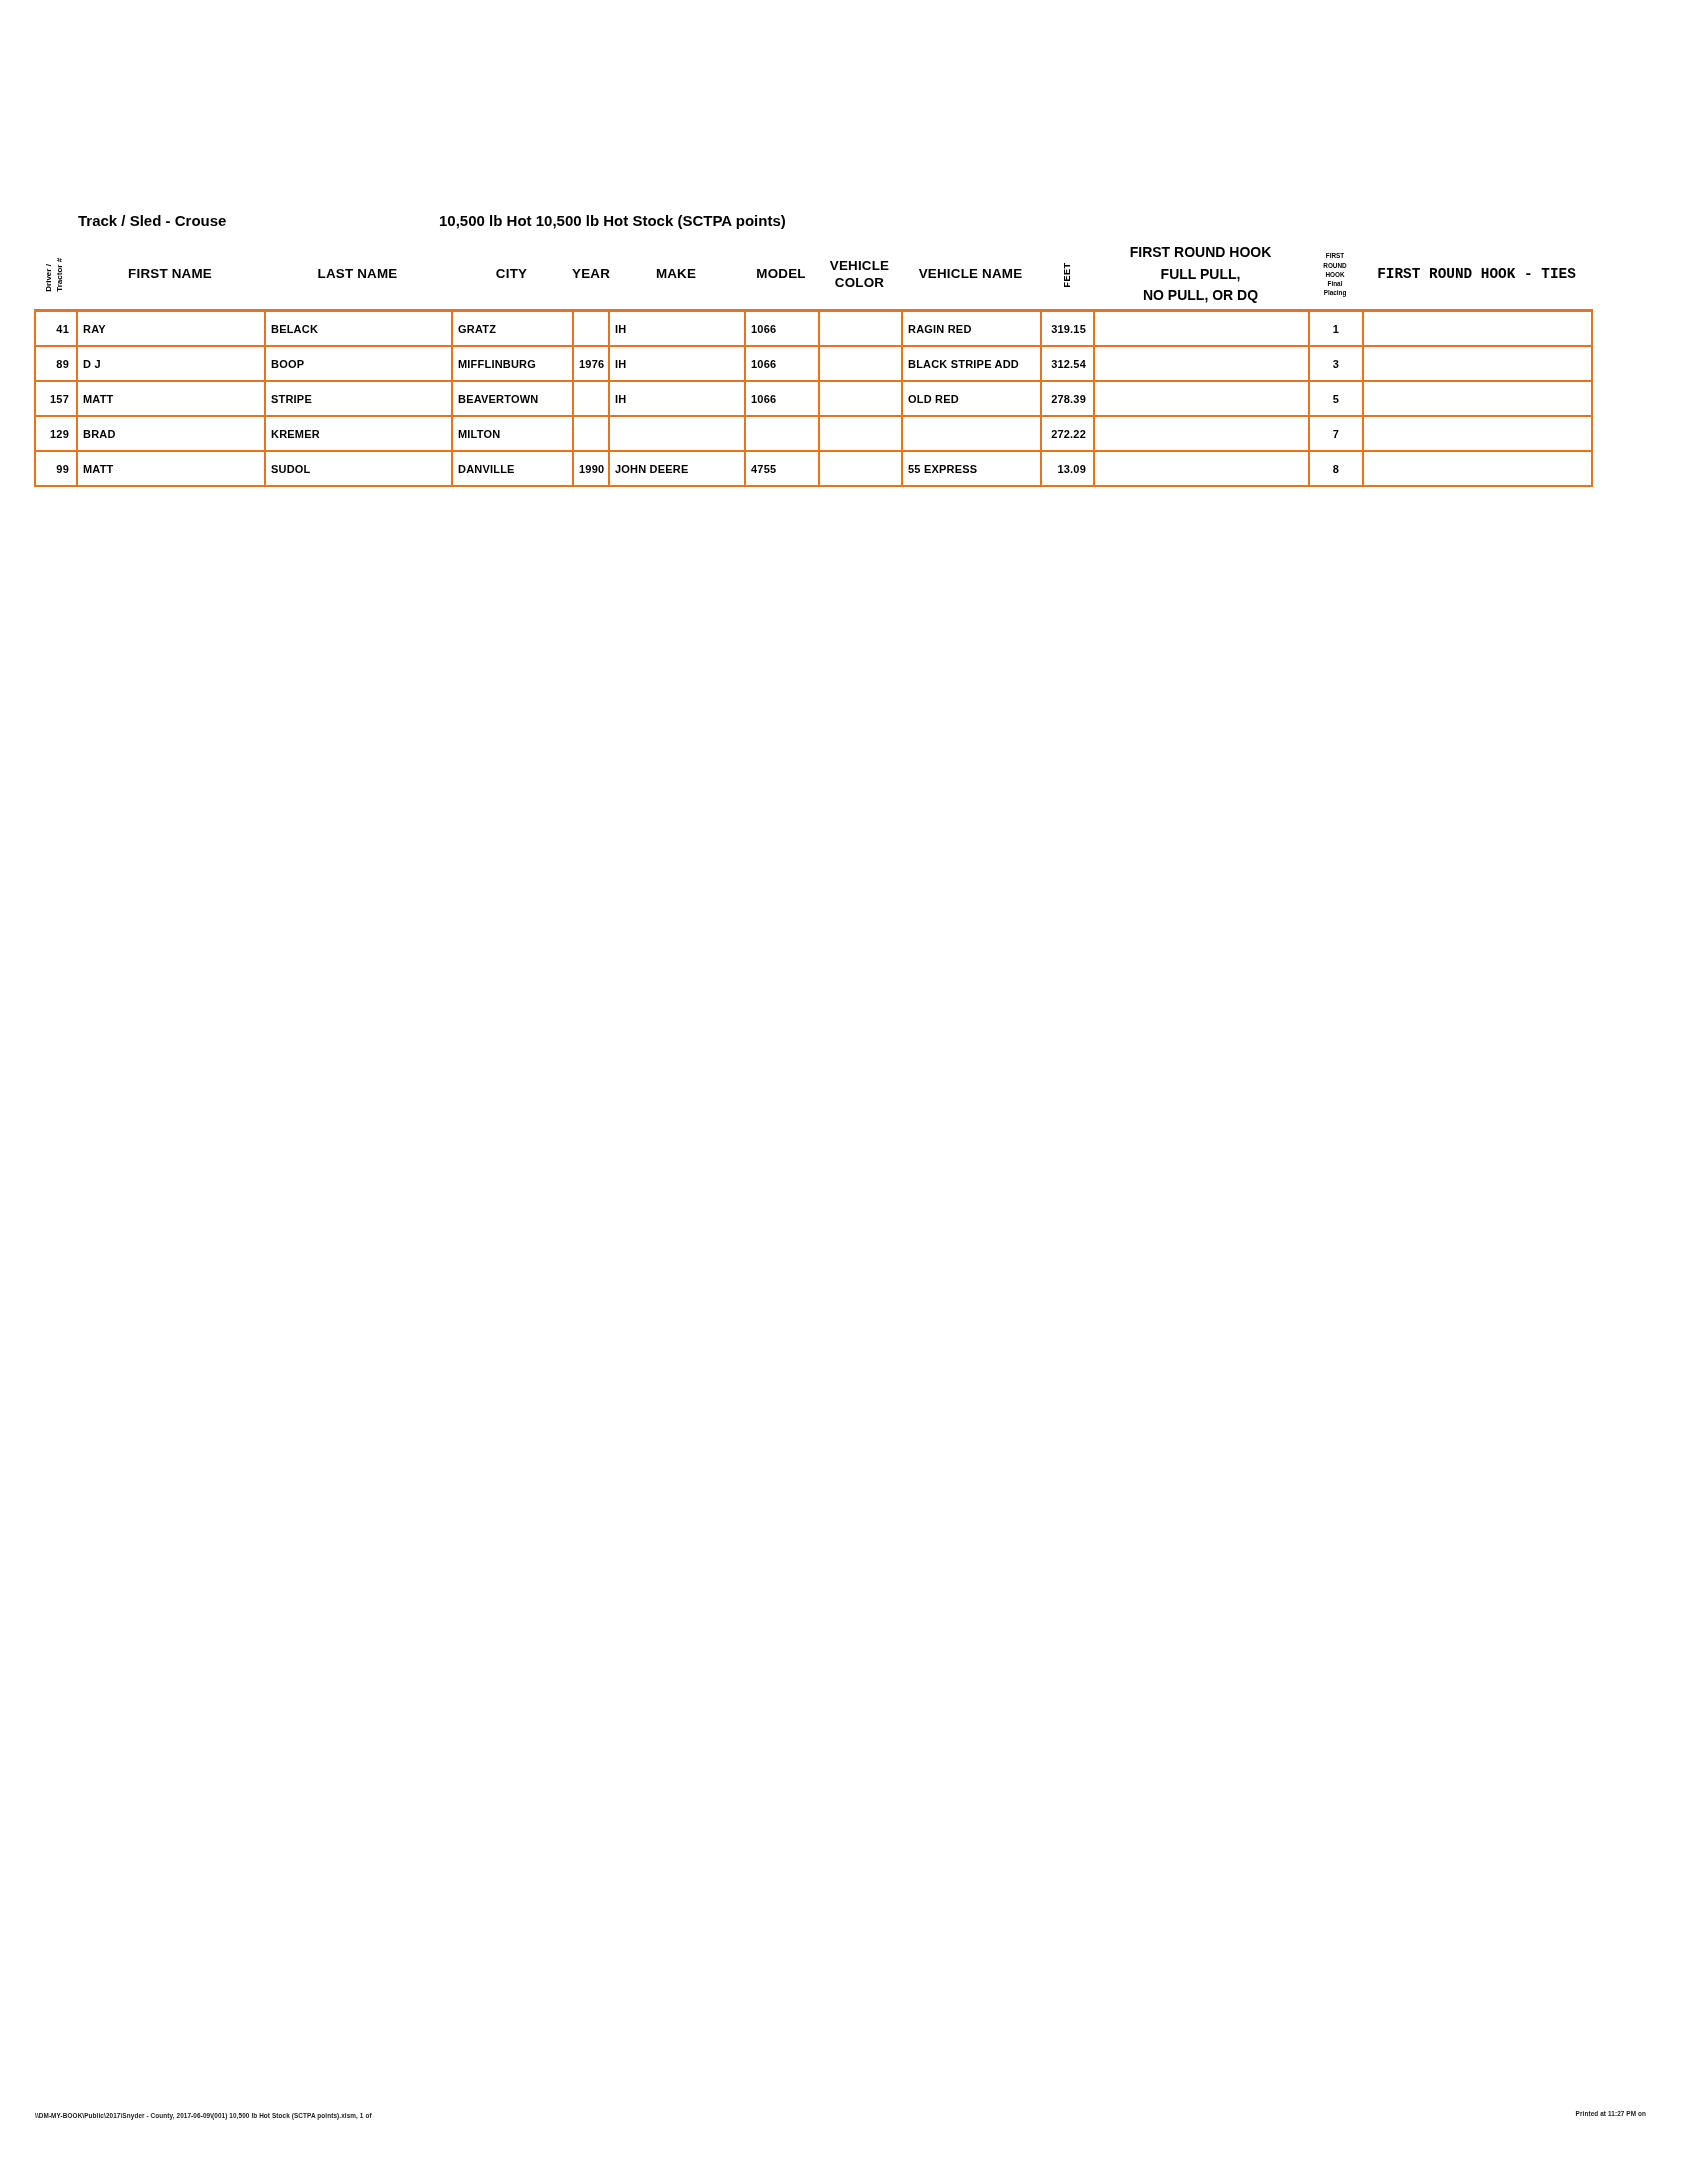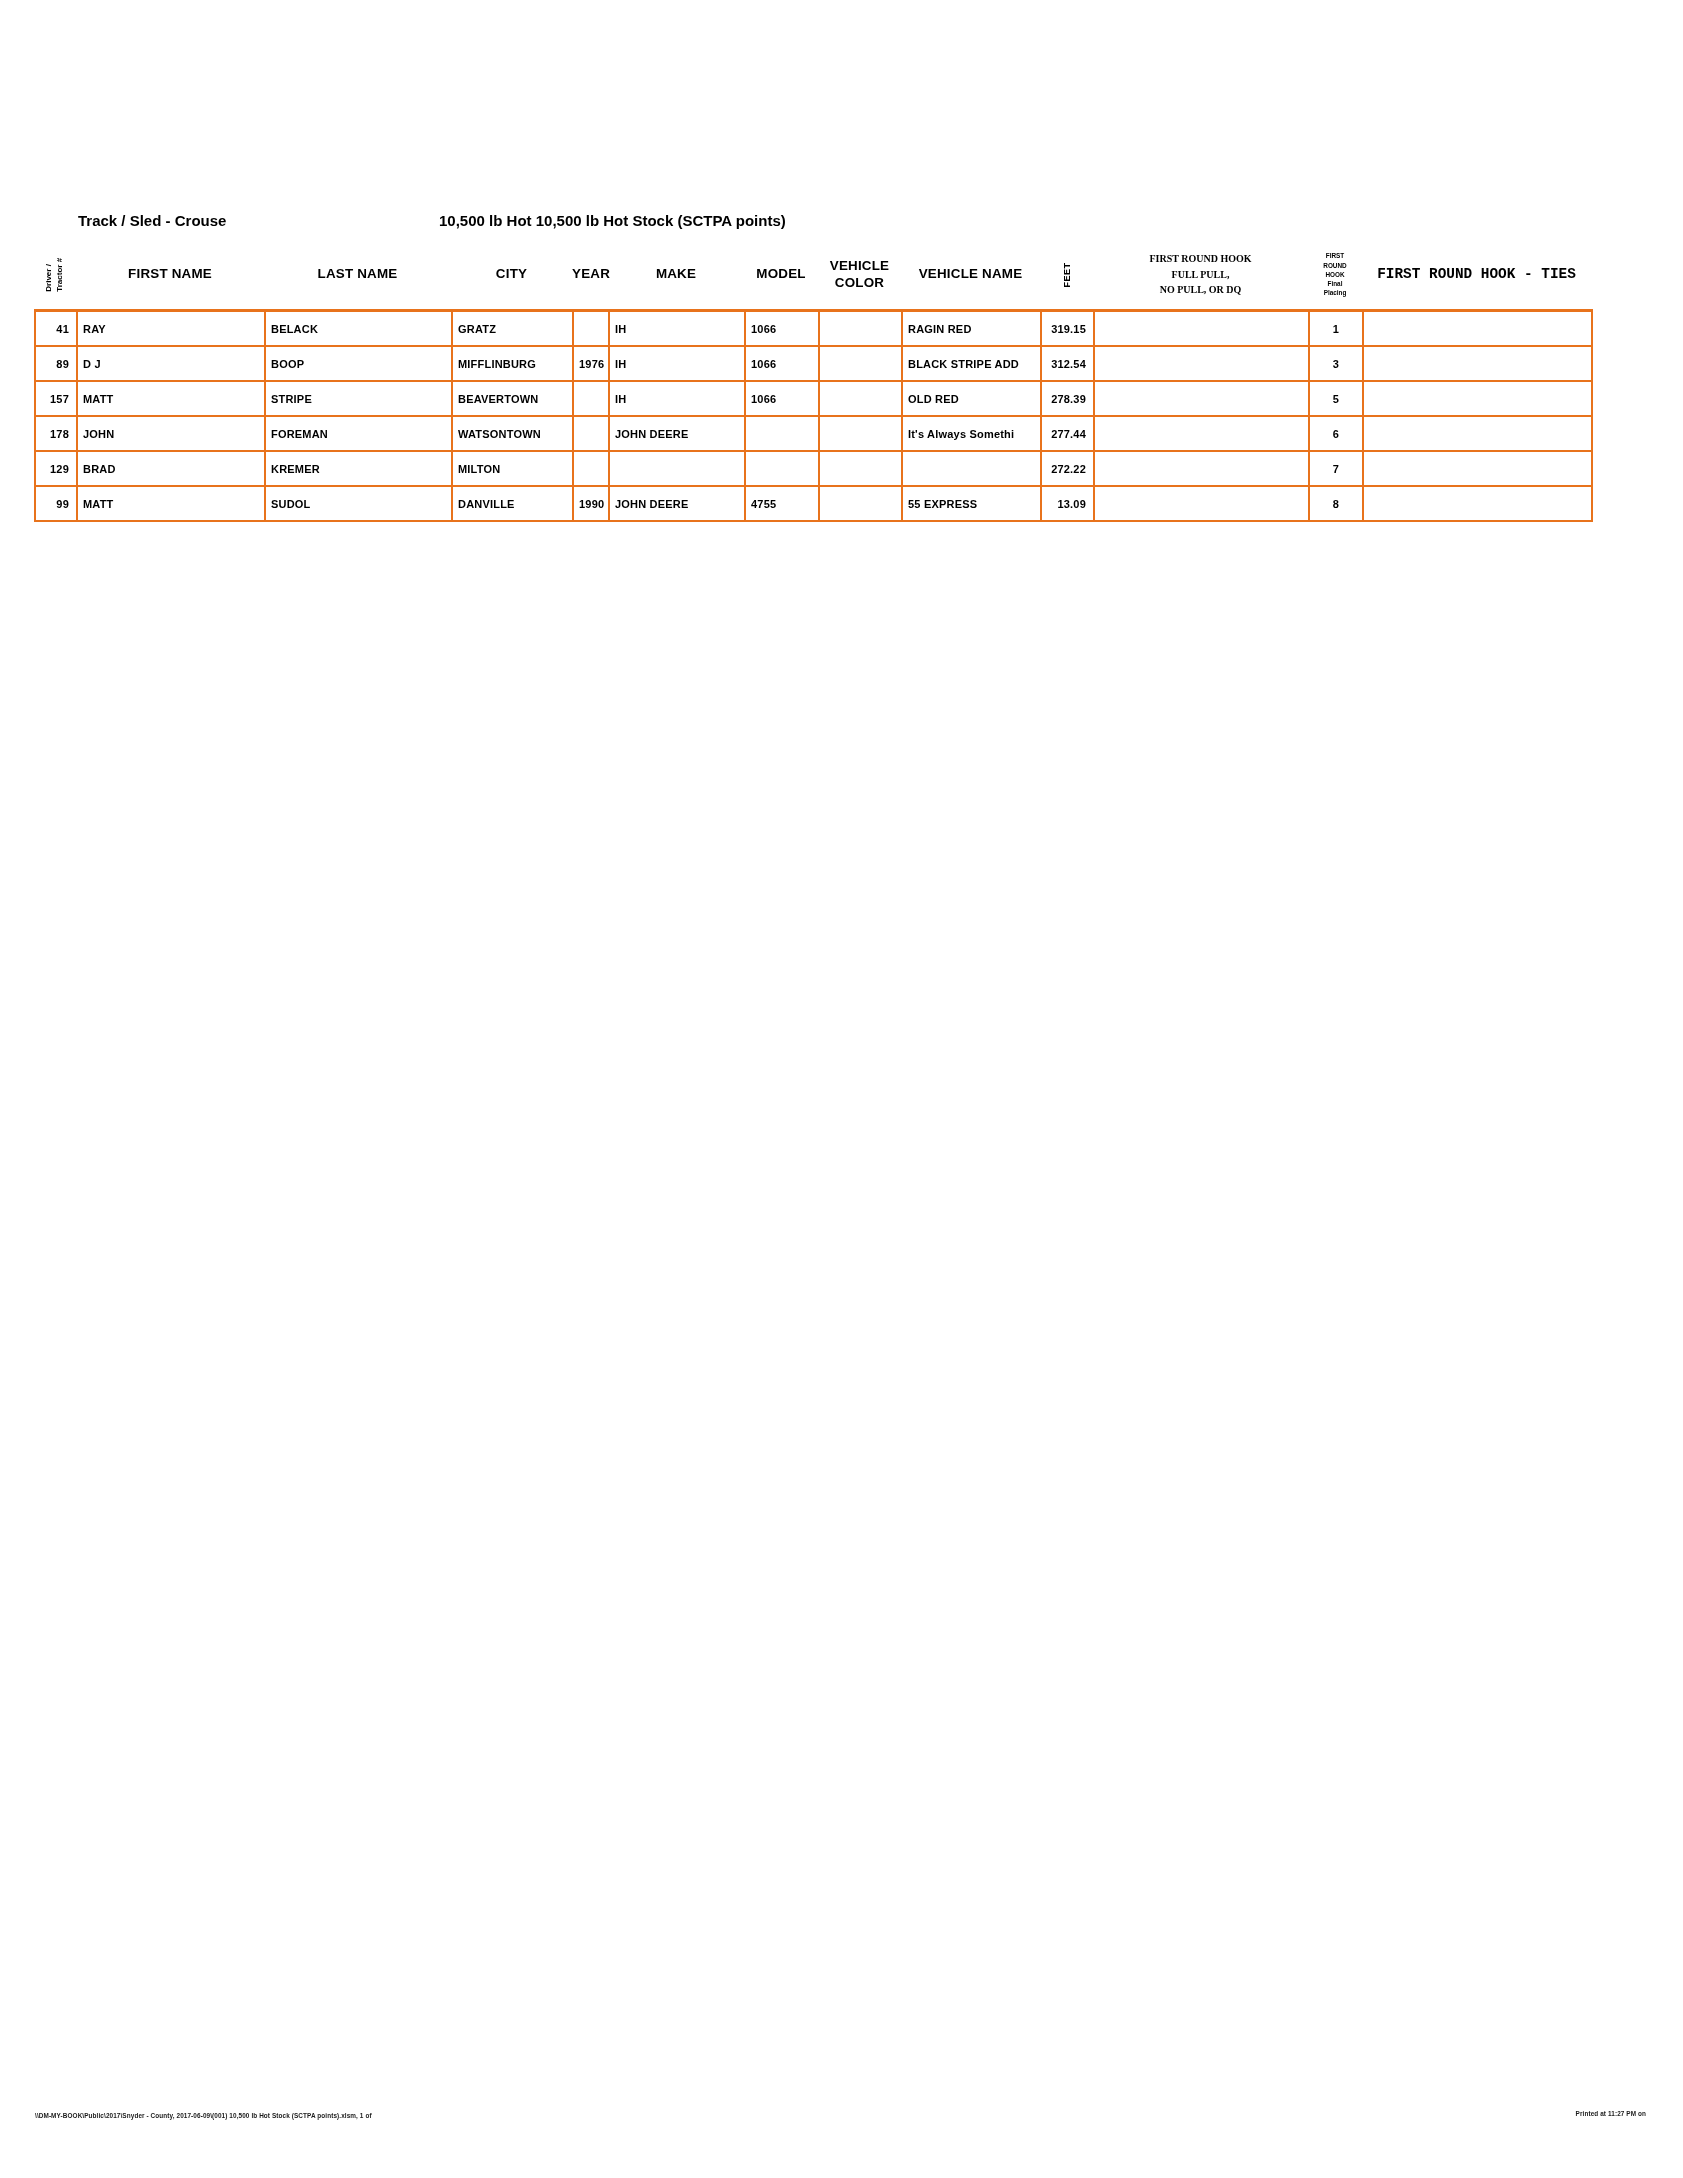--- a/index.html
+++ b/index.html
@@ -14,21 +14,21 @@
   
   table{border-collapse:collapse;table-layout:fixed;width:1556px;}
   col.c0{width:42px;}  col.c1{width:188px;} col.c2{width:187px;} col.c3{width:121px;}
   col.c4{width:36px;}  col.c5{width:136px;} col.c6{width:74px;}  col.c7{width:83px;}
   col.c8{width:139px;} col.c9{width:53px;}  col.c10{width:215px;}col.c11{width:54px;}
   col.c12{width:229px;}
 
   
   .hdr td{border:none;vertical-align:middle;text-align:center;font-weight:bold;padding:0;height:69px;overflow:visible;}
   .hdr .main{font-size:13.4px;letter-spacing:0.2px;line-height:1.25;}
-  .hdr .hook{font-size:10px;line-height:1.55;white-space:pre-line;font-family:Liberation Serif, serif;}
+  .hdr .hook{font-size:14px;line-height:1.55;white-space:pre-line;}
   .hdr .placing{font-size:6.4px;line-height:1.45;white-space:pre-line;}
   .hdr .ties{font-size:14.4px;line-height:1.5;font-family:Liberation Mono, monospace;}
   .rotwrap{display:flex;align-items:center;justify-content:center;height:69px;}
   .rot{display:block;transform:rotate(-90deg);white-space:pre-line;}
   .rot-driver{font-size:8px;line-height:1.35;font-weight:bold;text-align:left;}
   .rot-feet{font-size:9px;font-weight:bold;letter-spacing:0.5px;}
 
   
   .grid{border:2px solid #E8731C;border-top:3px solid #E8731C;}
   .grid td{border:2px solid #E8731C;height:33px;padding:0 5px;font-size:11px;font-weight:bold;
@@ -157,35 +157,20 @@
     <td class="txt">IH</td>
     <td class="txt">1066</td>
     <td class="txt"></td>
     <td class="txt">OLD RED</td>
     <td class="num">278.39</td>
     <td class="txt"></td>
     <td class="ctr">5</td>
     <td class="txt"></td>
   </tr>
         <tr>
-    <td class="num">178</td>
-    <td class="txt">JOHN</td>
-    <td class="txt">FOREMAN</td>
-    <td class="txt">WATSONTOWN</td>
-    <td class="num"></td>
-    <td class="txt">JOHN DEERE</td>
-    <td class="txt"></td>
-    <td class="txt"></td>
-    <td class="txt">It's Always Somethi</td>
-    <td class="num">277.44</td>
-    <td class="txt"></td>
-    <td class="ctr">6</td>
-    <td class="txt"></td>
-  </tr>
-        <tr>
     <td class="num">129</td>
     <td class="txt">BRAD</td>
     <td class="txt">KREMER</td>
     <td class="txt">MILTON</td>
     <td class="num"></td>
     <td class="txt"></td>
     <td class="txt"></td>
     <td class="txt"></td>
     <td class="txt"></td>
     <td class="num">272.22</td>

